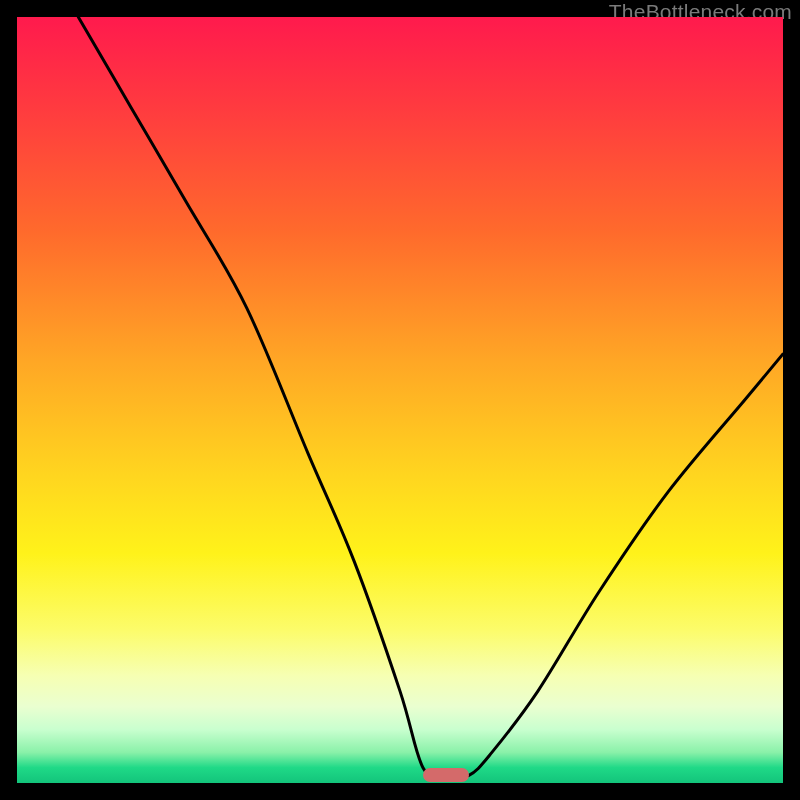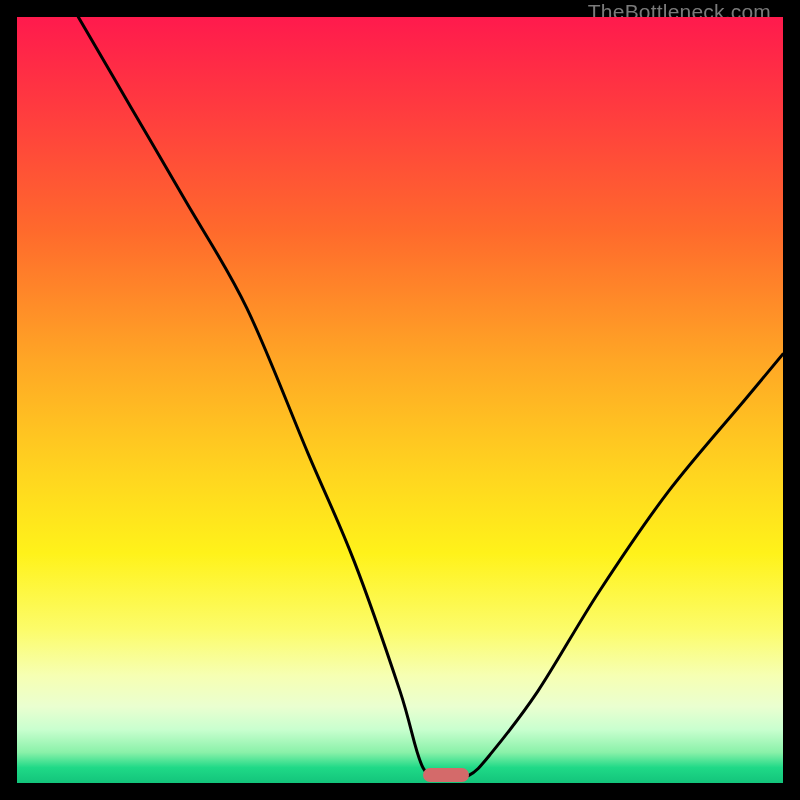--- a/index.html
+++ b/index.html
@@ -36,21 +36,21 @@
       #eaffd0 90%,
       #c9ffcf 93%,
       #8af1a9 96%,
       #1fd987 98%,
       #13c47b 100%
     );
   }
   .attribution {
     position: absolute;
     top: 0;
-    right: 29px;
+    right: 8px;
     color: #7a7a7a;
     font-size: 21px;
     font-weight: 400;
     letter-spacing: 0.2px;
   }
   svg.curve {
     position: absolute;
     left: 0;
     top: 0;
     width: 766px;

